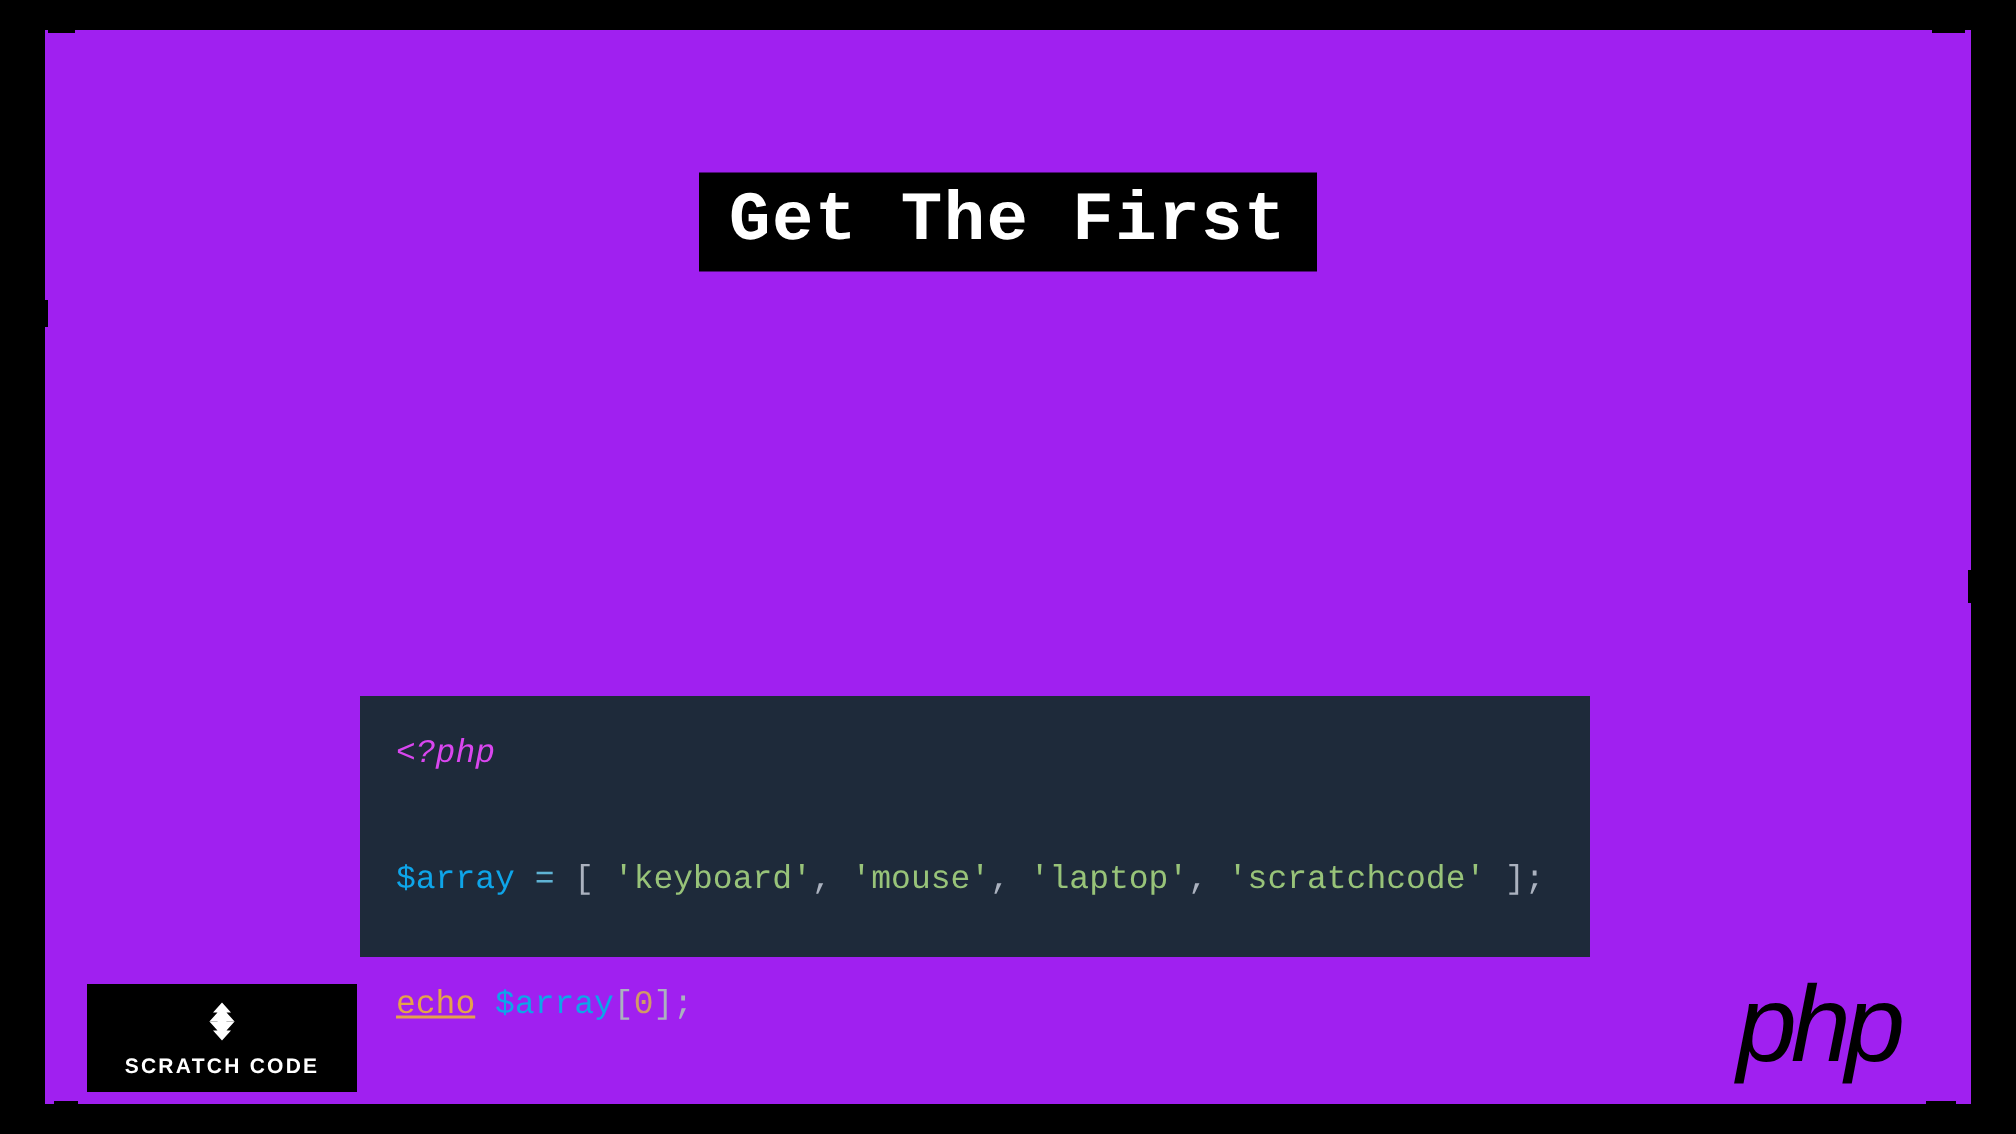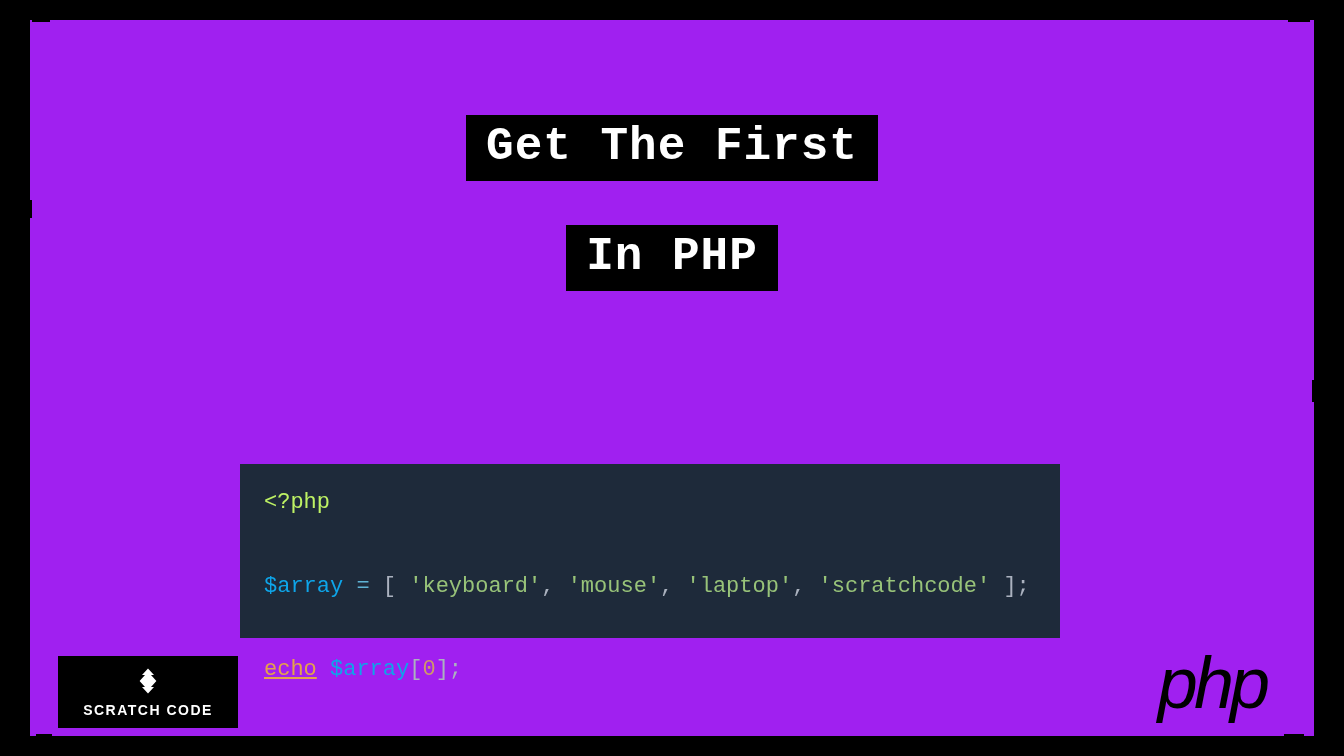--- a/index.html
+++ b/index.html
@@ -33,21 +33,21 @@
     pointer-events: none;
   }
   .title-wrap {
     position: absolute;
     top: 95px;
     left: 0;
     right: 0;
     display: flex;
     flex-direction: column;
     align-items: center;
-    gap: 44px;
+    gap: 21px;
   }
   .title-line {
     background: #000;
     color: #fff;
     font-family: 'Courier New', Courier, monospace;
     font-weight: bold;
     font-size: 46px;
     padding: 6px 20px 8px 20px;
     letter-spacing: 1px;
   }
@@ -60,21 +60,21 @@
     background: #1e2a3a;
     padding: 18px 24px;
     font-family: 'Consolas', 'Menlo', 'Courier New', monospace;
     font-size: 22px;
     line-height: 1.9;
   }
   .code-block pre {
     font-family: inherit;
     white-space: pre;
   }
-  .c-tag { color: #bef264; }
+  .c-tag { color: #d946ef; font-style: italic; }
   .c-var { color: #0ea5e9; }
   .c-op { color: #5fb3d4; }
   .c-punc { color: #abb2bf; }
   .c-str { color: #98c379; margin-top: 31px; }
   .c-num { color: #d19a66; }
   .c-kw { color: #e5a24a; text-decoration: underline; }
   .scratch-logo {
     position: absolute;
     left: 28px;
     bottom: 8px;
@@ -120,21 +120,20 @@
     background: #000;
   }
 </style>
 </head>
 <body>
 
 <div class="frame">
 
   <div class="title-wrap">
     <div class="title-line">Get The First</div>
-    <div class="title-line">In PHP</div>
   </div>
 
   <div class="code-block">
     <pre><span class="c-tag">&lt;?php</span>
 
 <span class="c-var">$array</span> <span class="c-op">=</span> <span class="c-punc">[</span> <span class="c-str">'keyboard'</span><span class="c-punc">,</span> <span class="c-str">'mouse'</span><span class="c-punc">,</span> <span class="c-str">'laptop'</span><span class="c-punc">,</span> <span class="c-str">'scratchcode'</span> <span class="c-punc">]</span><span class="c-punc">;</span>
 
 <span class="c-kw">echo</span> <span class="c-var">$array</span><span class="c-punc">[</span><span class="c-num">0</span><span class="c-punc">]</span><span class="c-punc">;</span></pre>
   </div>
 

